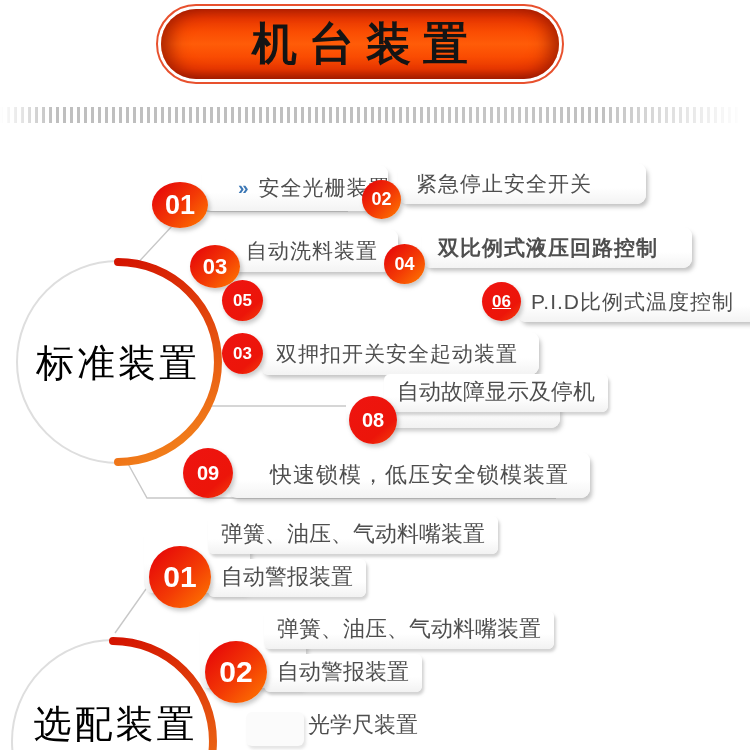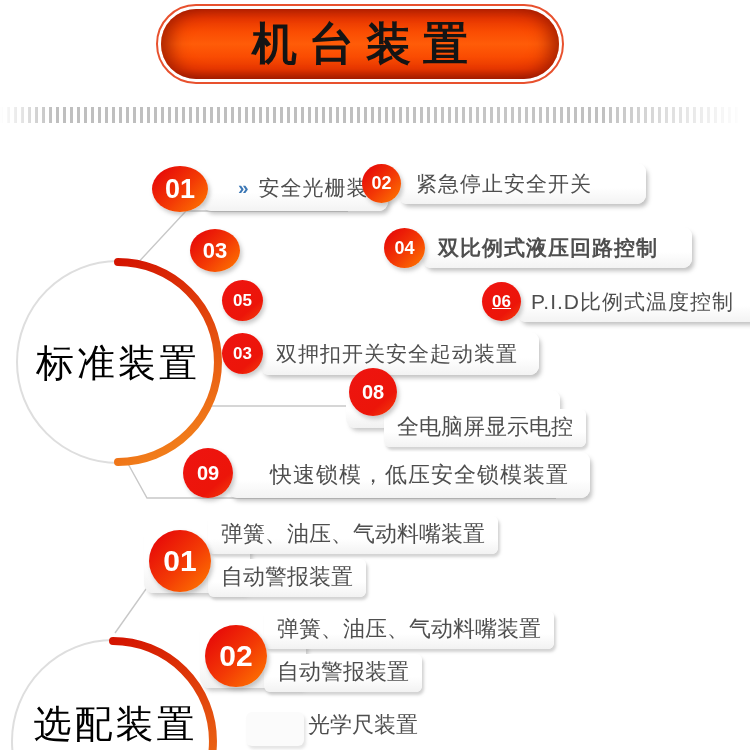--- a/index.html
+++ b/index.html
@@ -31,21 +31,21 @@
         background:linear-gradient(180deg,#ffffff 60%,#f3f3f3 100%);border-radius:9px;
         box-shadow:3px 4px 4px -1px rgba(120,120,120,.45);color:#4e4e4e;}
   .tline{position:absolute;z-index:3;white-space:nowrap;font-size:22px;color:#4e4e4e;
         background:linear-gradient(180deg,#ffffff 60%,#f2f2f2 100%);border-radius:6px;
         padding:3px 13px 5px 13px;box-shadow:2px 3px 3px rgba(125,125,125,.35);}
   .obox{position:absolute;z-index:2;background:linear-gradient(180deg,#ffffff 55%,#f1f1f1 100%);
         border-radius:9px;box-shadow:3px 4px 4px -1px rgba(120,120,120,.4);}
   .badge{position:absolute;z-index:4;display:flex;align-items:center;justify-content:center;
         border-radius:50%;color:#fff;font-weight:bold;
         box-shadow:2px 3px 4px rgba(120,120,120,.4);}
-  .grad{background:linear-gradient(135deg,#e80e08 15%,#f33a05 55%,#ff7d00 100%);}
+  .grad{background:linear-gradient(135deg,#e80e08 15%,#f33a05 55%,#ff7d00 100%);margin-top:16px;}
   .solid{background:linear-gradient(140deg,#ee1410 10%,#ec1509 70%,#f4420c 100%);}
   .chev{color:#3b77b5;font-weight:bold;font-size:19px;margin-right:10px;}
   .itxt{font-size:21px;letter-spacing:1px;}
   .plain-text{position:absolute;z-index:3;font-size:22px;color:#4e4e4e;white-space:nowrap;}
   .ghost{position:absolute;z-index:2;background:#fbfbfb;border-radius:6px;box-shadow:2px 3px 3px rgba(150,150,150,.25);}
 </style>
 </head>
 <body>
 
 <div id="canvas">
@@ -97,20 +97,23 @@
     <span>01</span>
   </div>
 
   <div class="pill" style="left:398px;top:163px;width:230px;height:41px;padding-left:18px;">
     <span class="itxt">紧急停止安全开关</span>
   </div>
   <div class="badge grad" style="left:362px;top:164px;width:39px;height:39px;font-size:18px;">
     <span>02</span>
   </div>
 
+  <div class="pill" style="left:226px;top:229px;width:152px;height:43px;padding-left:20px;">
+    <span class="itxt">自动洗料装置</span>
+  </div>
   <div class="badge grad" style="left:190px;top:229px;width:50px;height:43px;font-size:22px;">
     <span>03</span>
   </div>
 
   <div class="pill" style="left:422px;top:227px;width:254px;height:41px;padding-left:16px;font-weight:bold;">
     <span class="itxt">双比例式液压回路控制</span>
   </div>
   <div class="badge grad" style="left:384px;top:228px;width:41px;height:40px;font-size:18px;">
     <span>04</span>
   </div>
@@ -127,22 +130,22 @@
   </div>
 
   <div class="pill" style="left:260px;top:332px;width:263px;height:43px;padding-left:16px;">
     <span class="itxt">双押扣开关安全起动装置</span>
   </div>
   <div class="badge solid" style="left:222px;top:333px;width:41px;height:41px;font-size:17px;">
     <span>03</span>
   </div>
 
   <div class="obox" style="left:346px;top:390px;width:214px;height:38px;"></div>
-  <div class="tline" style="left:384px;top:409px;">全电脑屏显示电控</div>
-  <div class="badge solid" style="left:349px;top:368px;width:48px;height:48px;font-size:20px;">
+  <div class="tline" style="left:384px;top:374px;">自动故障显示及停机</div>
+  <div class="badge solid" style="left:349px;top:396px;width:48px;height:48px;font-size:20px;">
     <span>08</span>
   </div>
 
   <div class="pill" style="left:228px;top:452px;width:340px;height:46px;padding-left:22px;">
     <span class="itxt" style="font-size:22px;margin-left:20px;">快速锁模，低压安全锁模装置</span>
   </div>
   <div class="badge solid" style="left:183px;top:448px;width:50px;height:50px;font-size:20px;">
     <span>09</span>
   </div>
 

